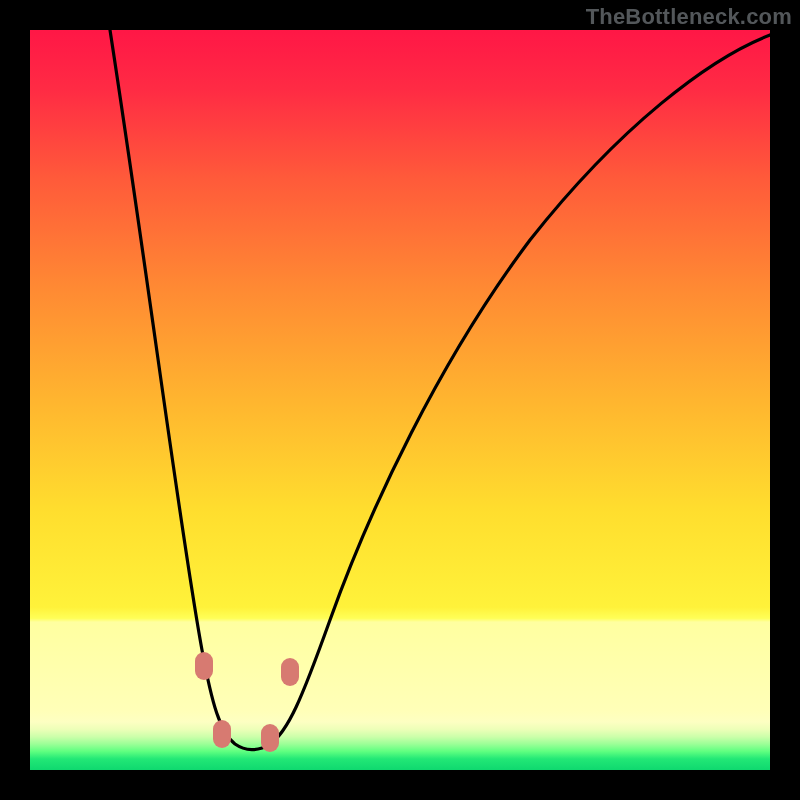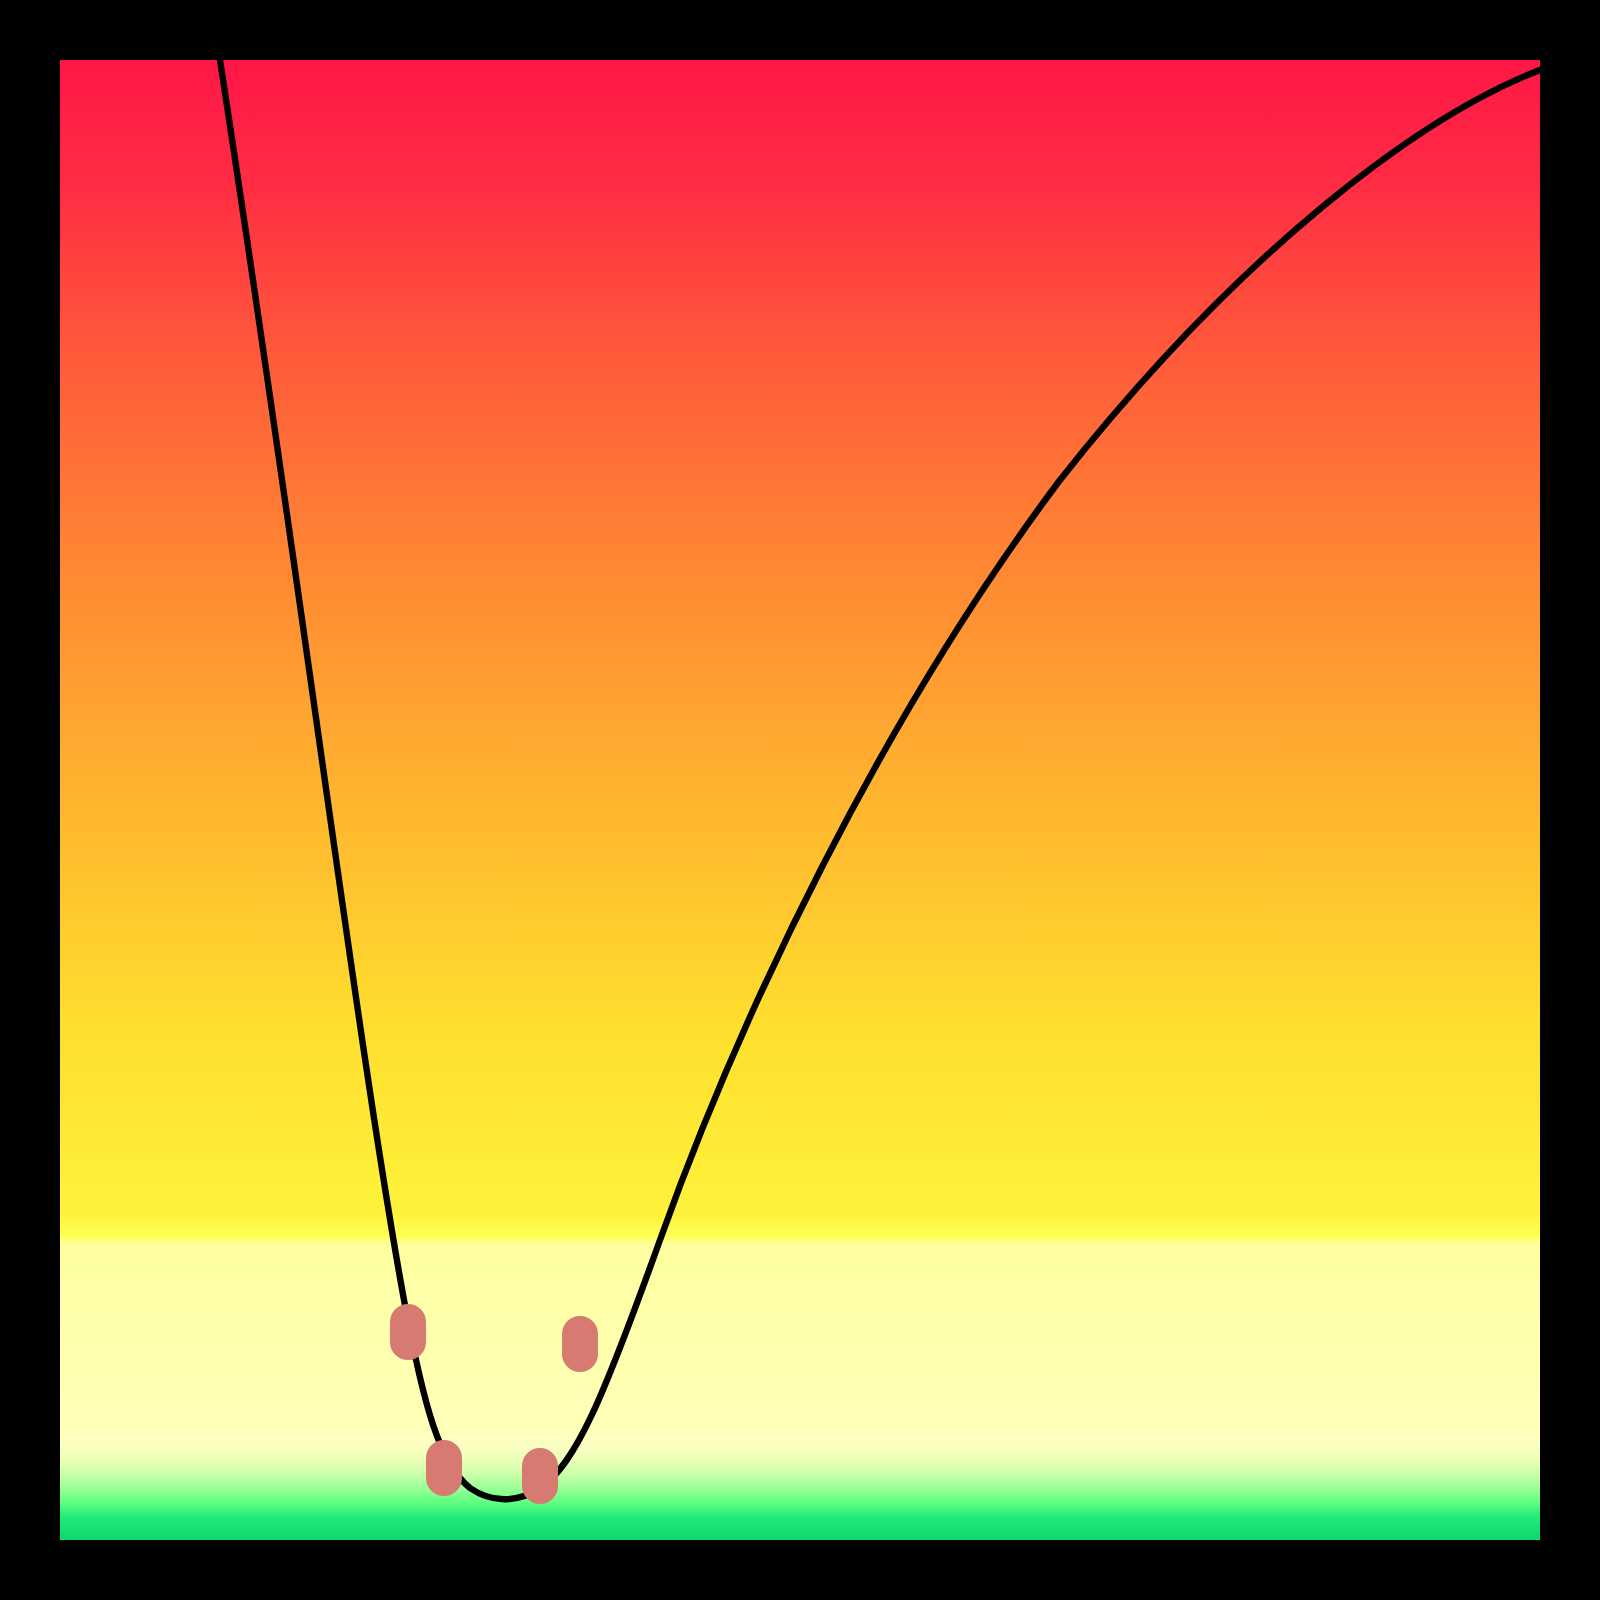--- a/index.html
+++ b/index.html
@@ -86,13 +86,14 @@
            C 590 96, 680 28, 740 5" fill="none" stroke="#000" stroke-width="3.2" stroke-linecap="round"></path>
     </svg>
 
     <div class="marker" style="left:174px; top:636px;"></div>
     <div class="marker" style="left:192px; top:704px;"></div>
     <div class="marker" style="left:240px; top:708px;"></div>
     <div class="marker" style="left:260px; top:642px;"></div>
 
   </div>
 
+  <div class="watermark">TheBottleneck.com</div>
 </div>
 
 </body></html>

